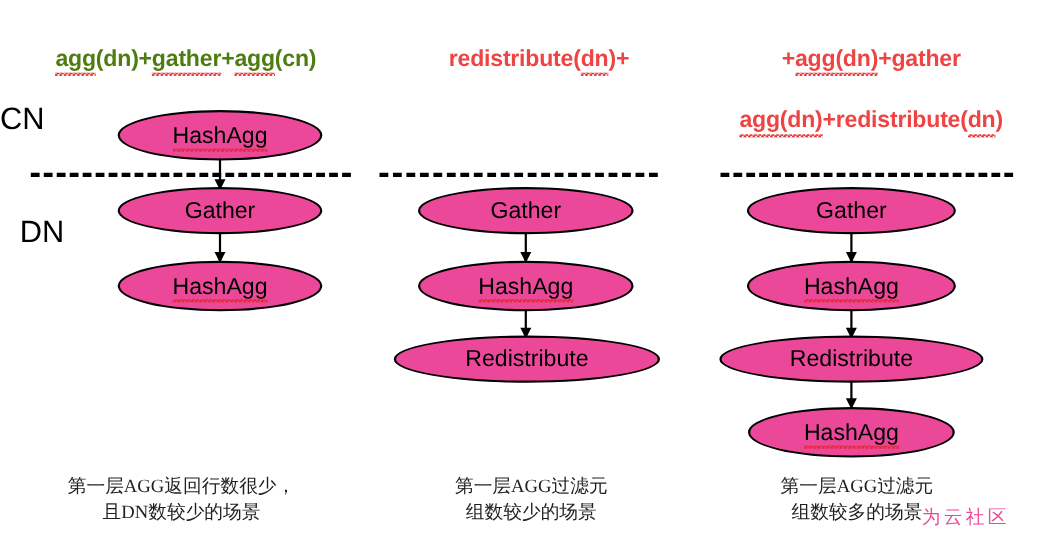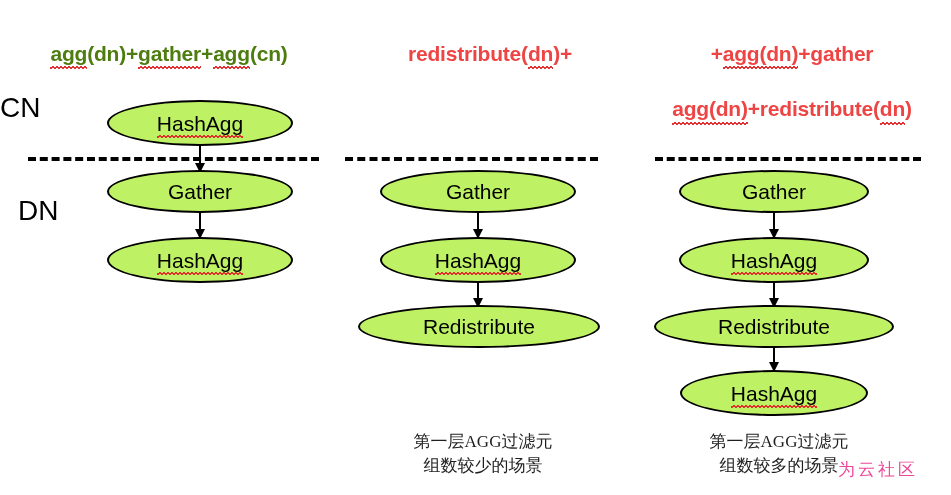--- a/index.html
+++ b/index.html
@@ -64,21 +64,21 @@
     position: absolute;
     height: 0;
     border-top: 4px dashed #000000;
   }
 
   
   .node {
     position: absolute;
     border: 2px solid #000000;
     border-radius: 50%;
-    background: #bef264;
+    background: #ec4899;
     box-sizing: border-box;
     display: flex;
     align-items: center;
     justify-content: center;
   }
   .node .node-label {
     font-size: 21px;
     color: #000000;
     line-height: 1;
     position: relative;
@@ -193,20 +193,22 @@
 
   <div class="node" style="left:654px; top:305px; width:240px; height:43px;">
     <span class="node-label">Redistribute</span>
   </div>
   <div class="arrow" style="left:773px; top:347px; height:24px;"></div>
 
   <div class="node" style="left:680px; top:370px; width:188px; height:46px;">
     <span class="node-label sq">HashAgg</span>
   </div>
 
+  <div class="caption" style="left:20px; top:430px; width:290px;">第一层AGG返回行数很少，
+且DN数较少的场景</div>
   <div class="caption" style="left:358px; top:430px; width:250px;">第一层AGG过滤元
 组数较少的场景</div>
   <div class="caption" style="left:654px; top:430px; width:250px;">第一层AGG过滤元
 组数较多的场景</div>
 
   <div class="watermark" style="left:838px; top:458px;">为云社区</div>
 
 </div>
 
 </body></html>

